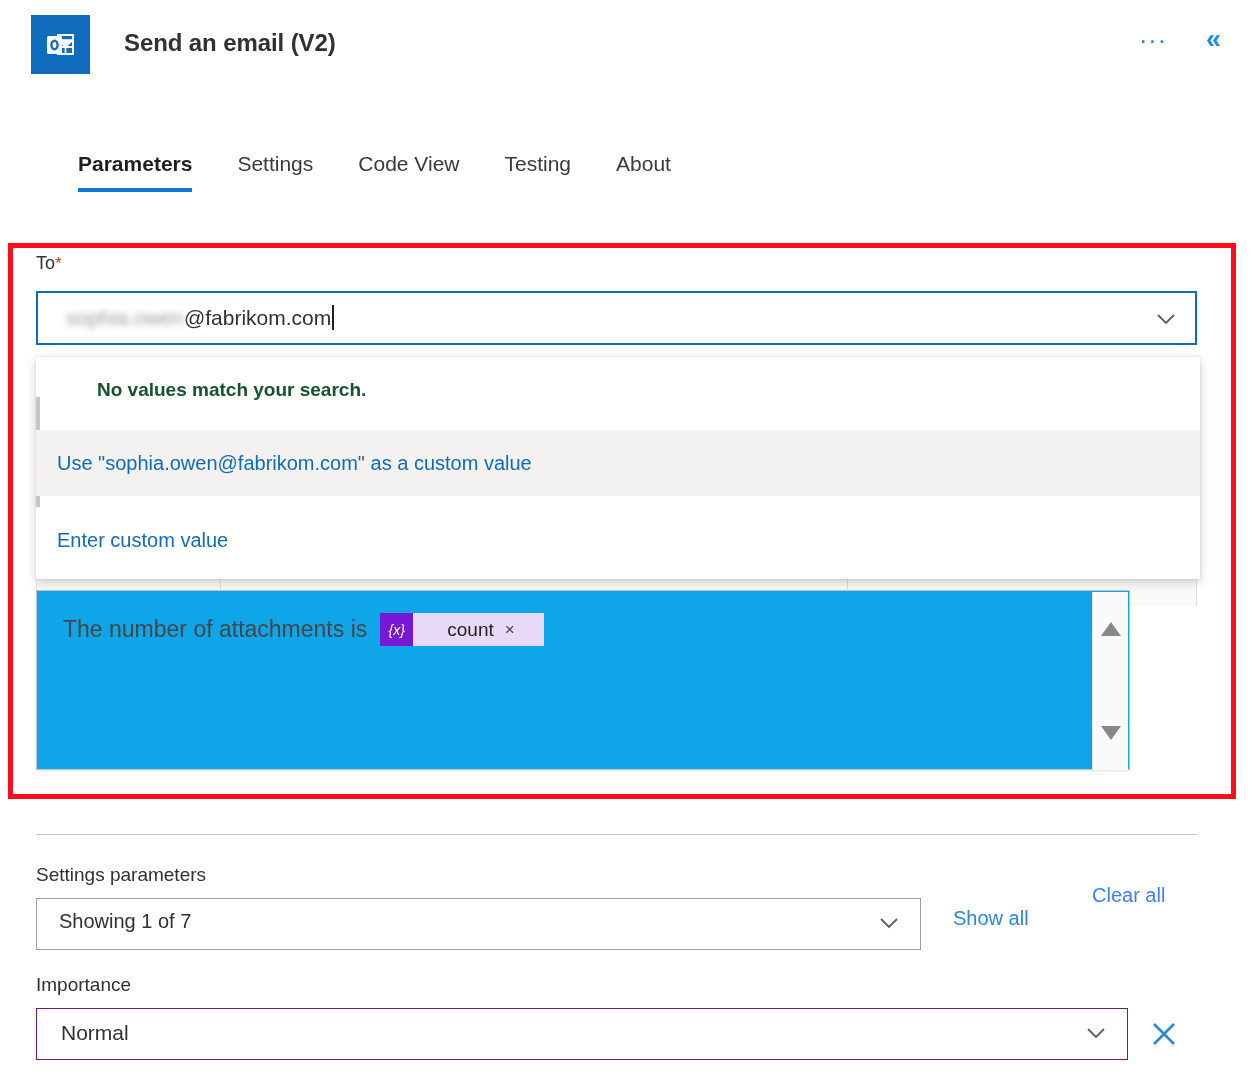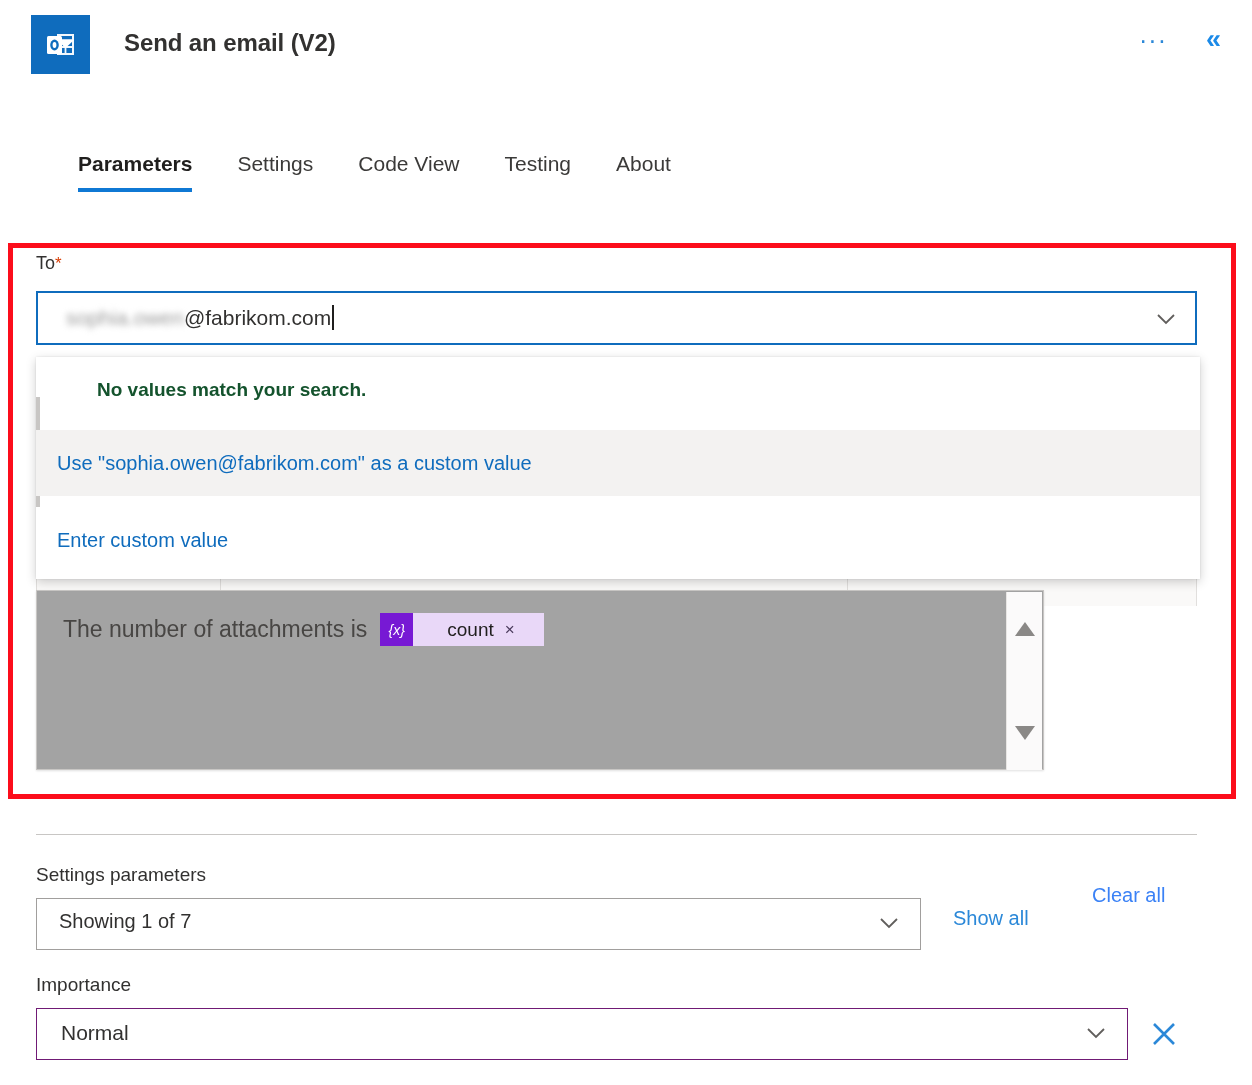--- a/index.html
+++ b/index.html
@@ -135,22 +135,22 @@
     position: absolute; top: 0; width: 1px; height: 44px; background: #e1dfdd;
   }
   .rt-ico {
     position: absolute; top: 0px; height: 4px;
     background: #605e5c; border-radius: 1px; opacity: .85;
   }
 
   
   .body-box {
     position: absolute; left: 36px; top: 590px;
-    width: 1008px; height: 180px;
-    background: #a3a3a3;
+    width: 1094px; height: 180px;
+    background: #0ea5e9;
     border: 1px solid #c8c6c4;
     box-shadow: 0 1px 2px rgba(0,0,0,0.12);
   }
   .body-line {
     position: absolute; left: 26px; top: 22px;
     display: flex; align-items: center;
     font-size: 23px; color: #484644; white-space: nowrap;
   }
   .token {
     display: inline-flex; align-items: stretch;

